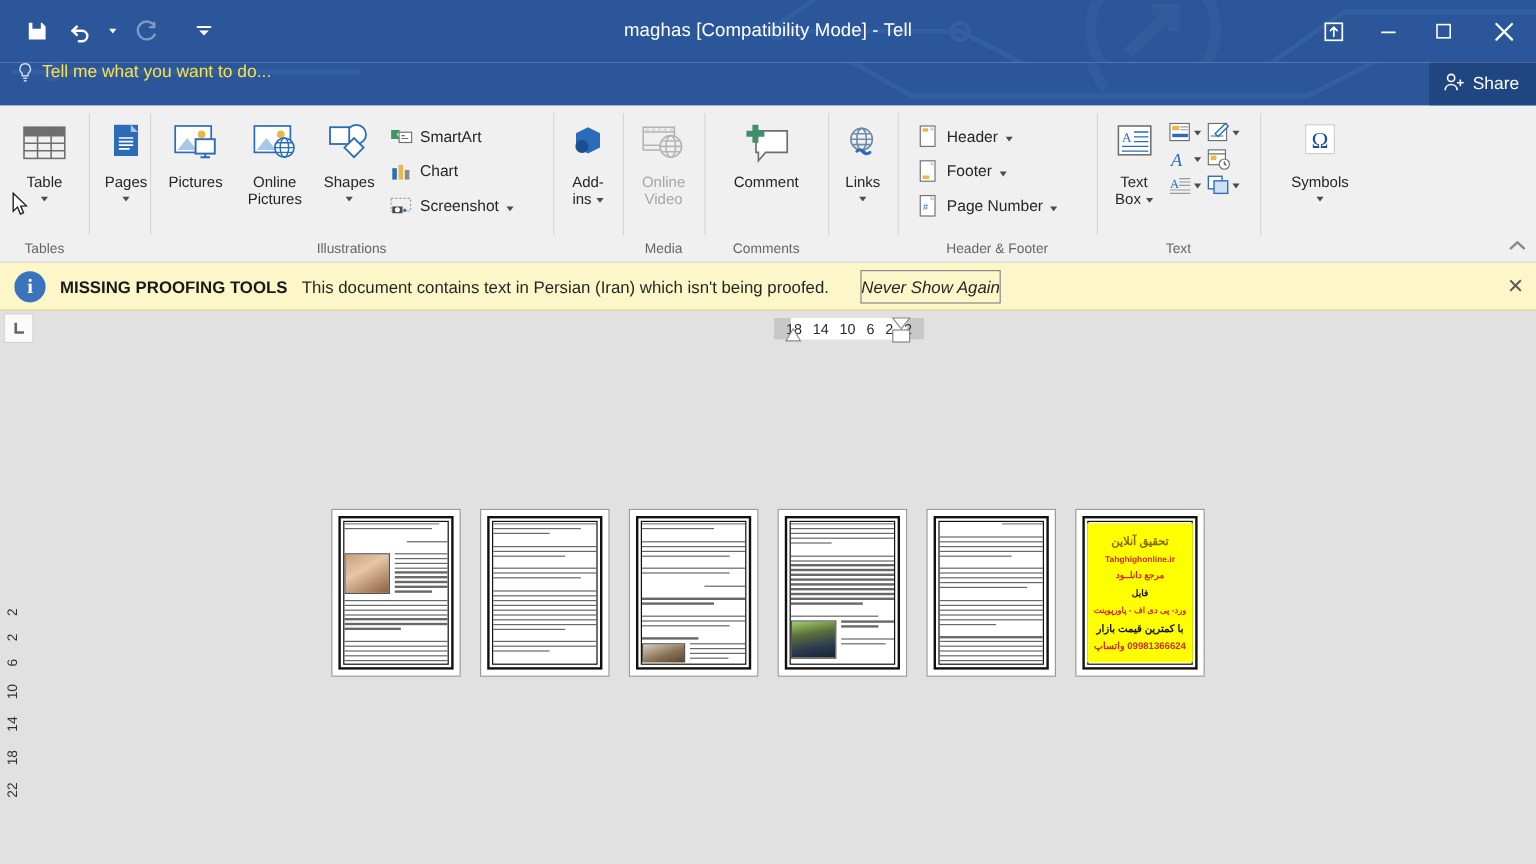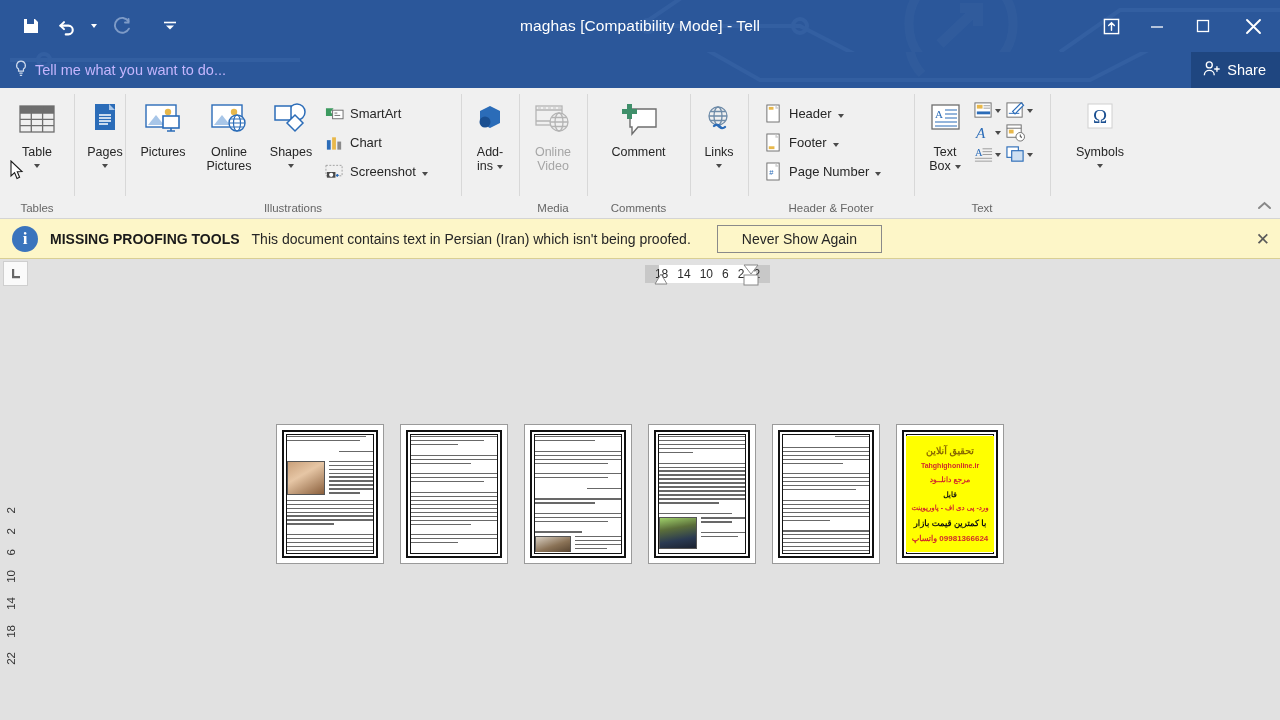--- a/index.html
+++ b/index.html
@@ -37,21 +37,21 @@
   .tabstrip {
     position: relative; height: 36px; background: #2b579a; overflow: hidden;
     display: flex; align-items: stretch;
   }
   .tabs { display: flex; align-items: stretch; z-index: 2; padding-left: 12px; }
   .tab {
     display: flex; align-items: center; padding: 0 14px; color: #e7eefa;
     font-size: 14.5px; height: 36px; white-space: nowrap;
   }
   .tab.active { background: #f0f0f0; color: #2b579a; }
-  .tellme { display: flex; align-items: center; gap: 7px; color: #c4b5fd; font-size: 14.5px; padding-left: 14px; z-index:2;}
+  .tellme { display: flex; gap: 7px; color: #fde047; font-size: 14.5px; padding-left: 14px; z-index:2;}
   .tellme .bulb { color: #cdd9ec; }
   .share {
     position: absolute; right: 0; top: 0; height: 36px; display: flex; align-items: center;
     gap: 6px; padding: 0 14px 0 12px; color: #fff; font-size: 14.5px; background: #1f4680; z-index: 3;
   }
 
   
   .ribbon {
     position: relative; height: 131px; background: #f0f0f0;
     border-bottom: 1px solid #d4d4d4; display: flex; align-items: stretch;
@@ -92,22 +92,22 @@
   
   .msgbar {
     position: relative; height: 40px; background: #fdf6c8; border-bottom: 1px solid #d9cf94;
     display: flex; align-items: center; padding: 0 12px; gap: 12px;
   }
   .msg-icon { width: 26px; height: 26px; border-radius: 50%; background: #3a74bd; color: #fff;
     display: flex; align-items: center; justify-content: center; font-size: 17px; font-family: "Liberation Serif", serif; font-weight: bold; flex: none; }
   .msg-strong { font-size: 14px; font-weight: bold; color: #1a1a1a; }
   .msg-text { font-size: 14px; color: #262626; }
   .msg-btn {
-    margin-left: 14px; background: #fdf6c8; border: 1px solid #8a8a8a; padding: 5px 24px;
-    font-size: 14px; color: #262626; font-family: "Liberation Sans", sans-serif;
+    margin-left: 14px; background: #fdf6c8; border: 1px solid #8a8a8a; padding: 5px 0;
+    font-size: 14px; color: #262626; font-family: "Liberation Sans", sans-serif; font-style: italic;
   }
   .msg-close { position: absolute; right: 4px; top: 50%; transform: translateY(-50%); color: #5a5a5a; font-size: 17px; padding: 2px 6px; }
 
   
   .ruler-h { position: relative; height: 30px; background: #e1e1e1; display: flex; align-items: center; }
   .tabsel { position: absolute; left: 3px; top: 2px; width: 25px; height: 25px; background: #fafafa; border: 1px solid #cfcfcf; display:flex; align-items:center; justify-content:center;}
   .ruler-track {
     position: absolute; left: 645px; top: 6px; height: 18px; width: 125px; background: #fff;
     display: flex; align-items: center; justify-content: center; gap: 8px;
     font-size: 12px; color: #2b2b2b;

